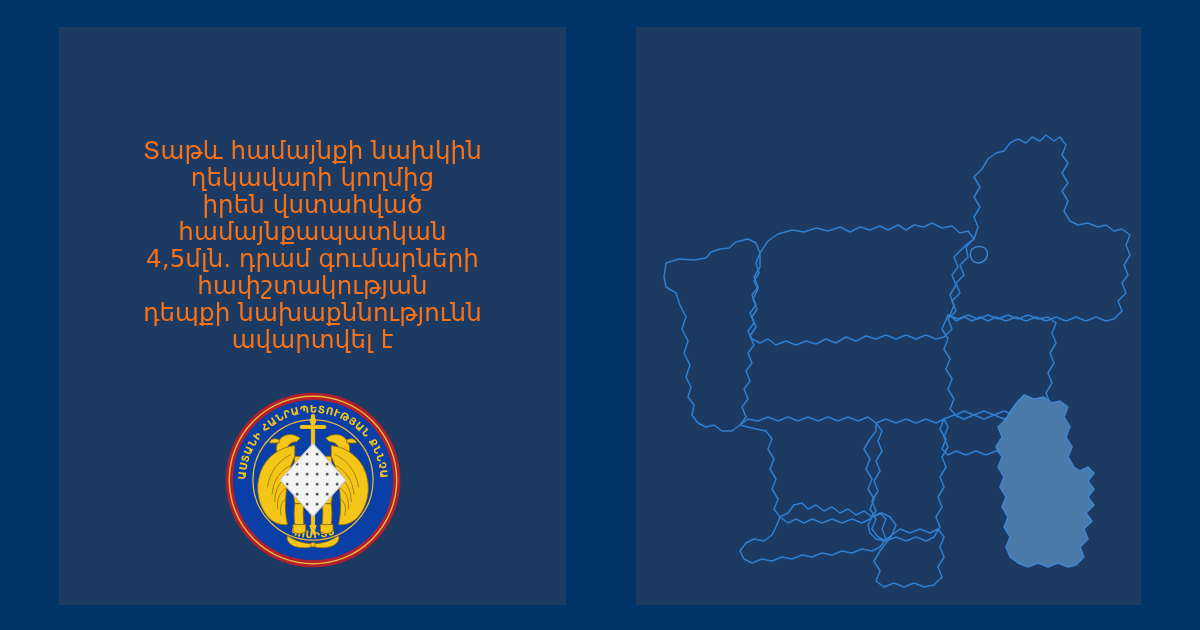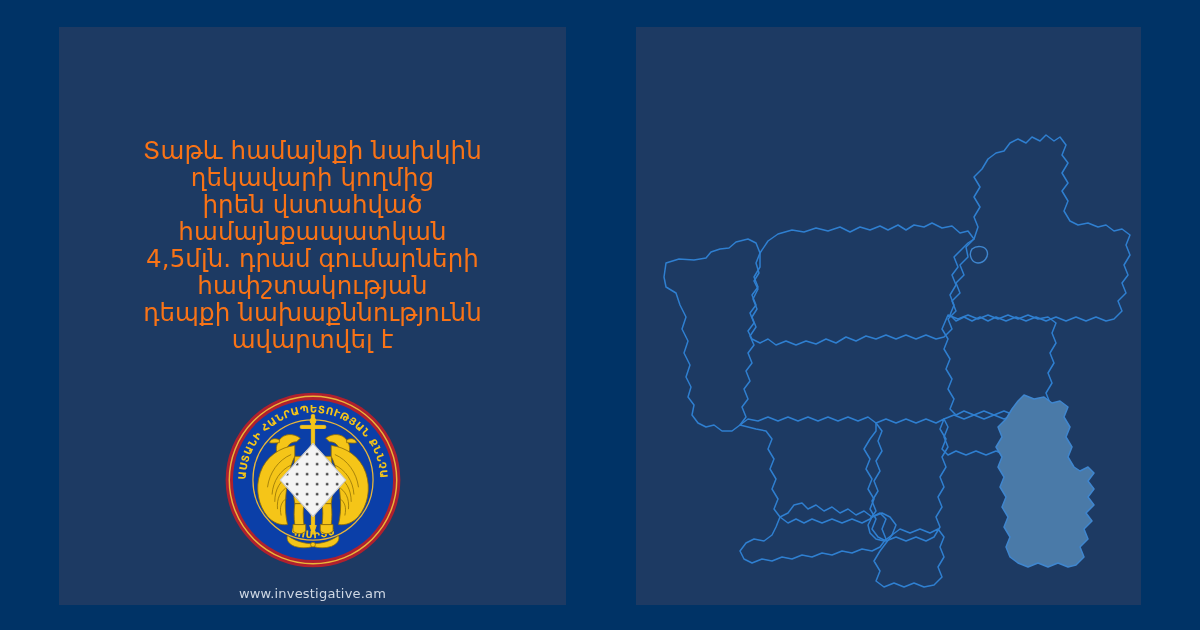--- a/index.html
+++ b/index.html
@@ -202,21 +202,20 @@
         <g fill="#f5c518" stroke="#8a6a06" stroke-width="0.8">
           <path d="M100,170 C90,170 80,167 72,161 C70,166 74,171 80,173
                    C86,175 94,175 100,173 Z"></path>
           <path d="M100,170 C110,170 120,167 128,161 C130,166 126,171 120,173
                    C114,175 106,175 100,173 Z"></path>
           <circle cx="100" cy="171" r="2.6"></circle>
         </g>
       </svg>
     </div>
 
-    <div id="website">www.investigative.am</div>
   </div>
 
   <div class="panel" id="right-panel">
     <svg id="map-svg" viewBox="0 0 505 578" preserveAspectRatio="xMidYMid meet">
 
       <path class="prov" d="M28,250 L30,236 L43,232 L58,233 L70,231 L75,225 L84,222
                L93,221 L100,215 L112,212 L120,216 L124,226
                L120,236 L123,246 L118,254 L122,262 L117,272
                L121,282 L116,290 L120,300 L114,309 L118,318
                L112,326 L116,336 L110,344 L114,354 L108,362

